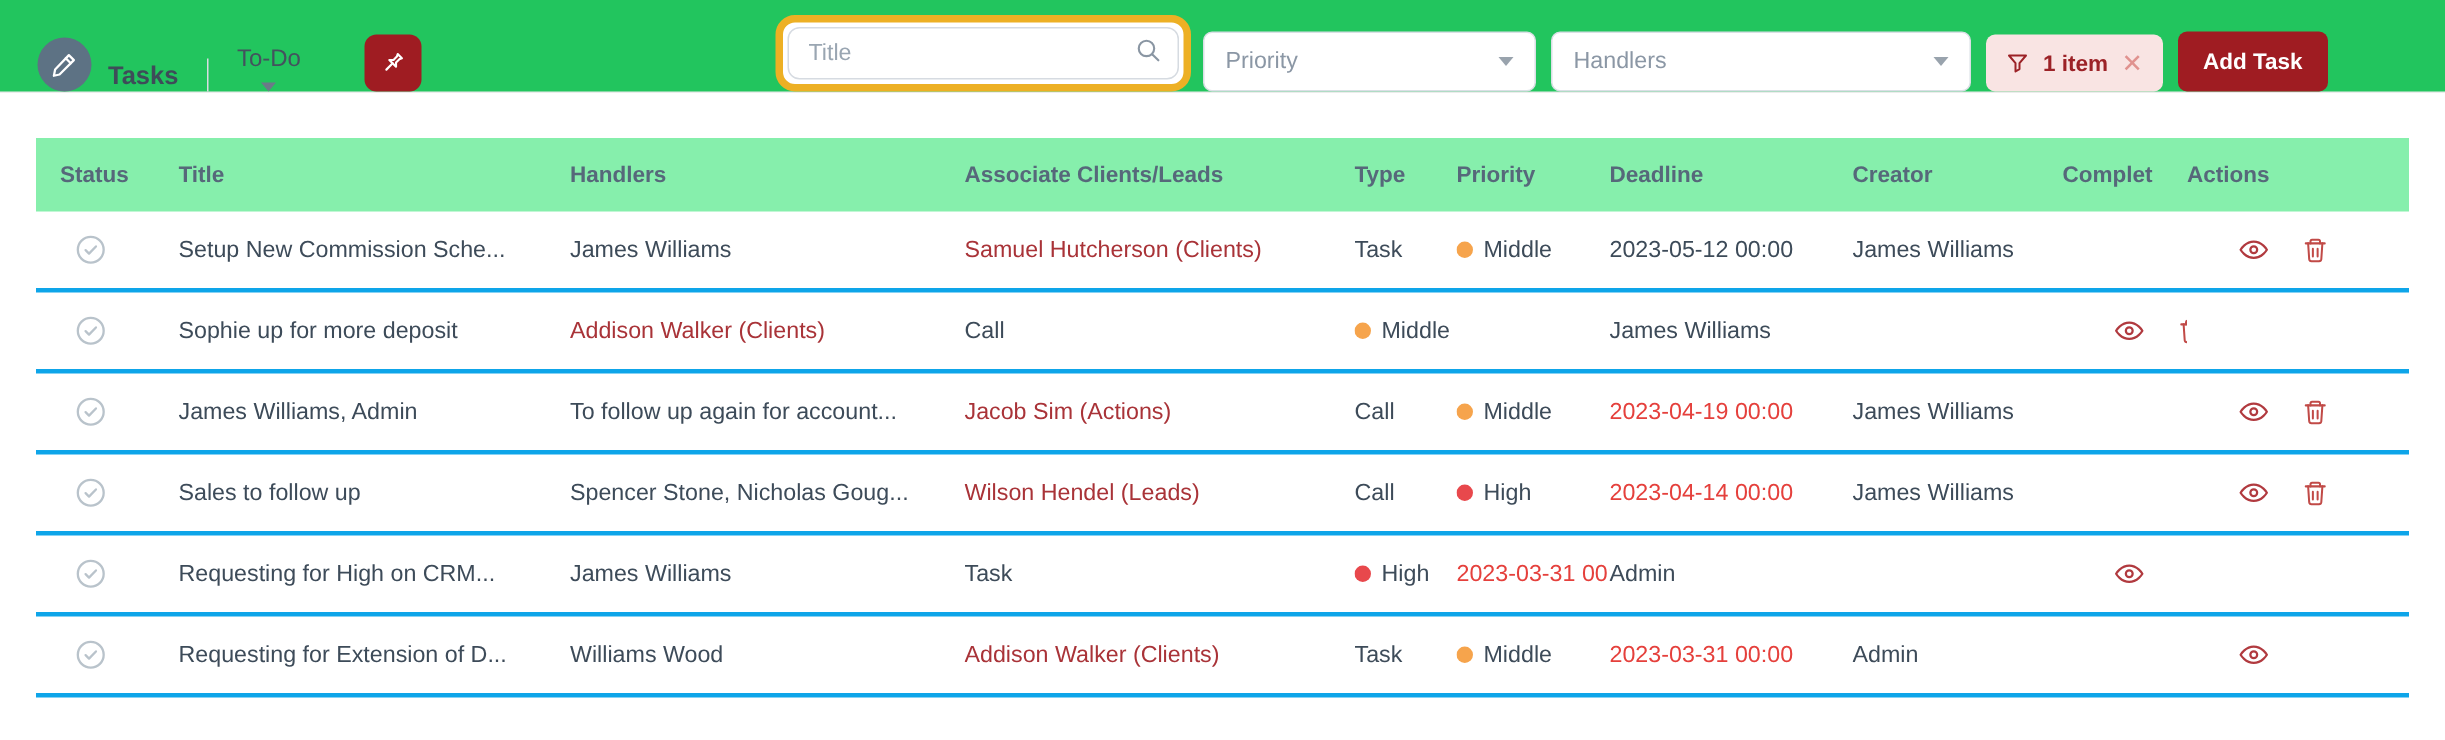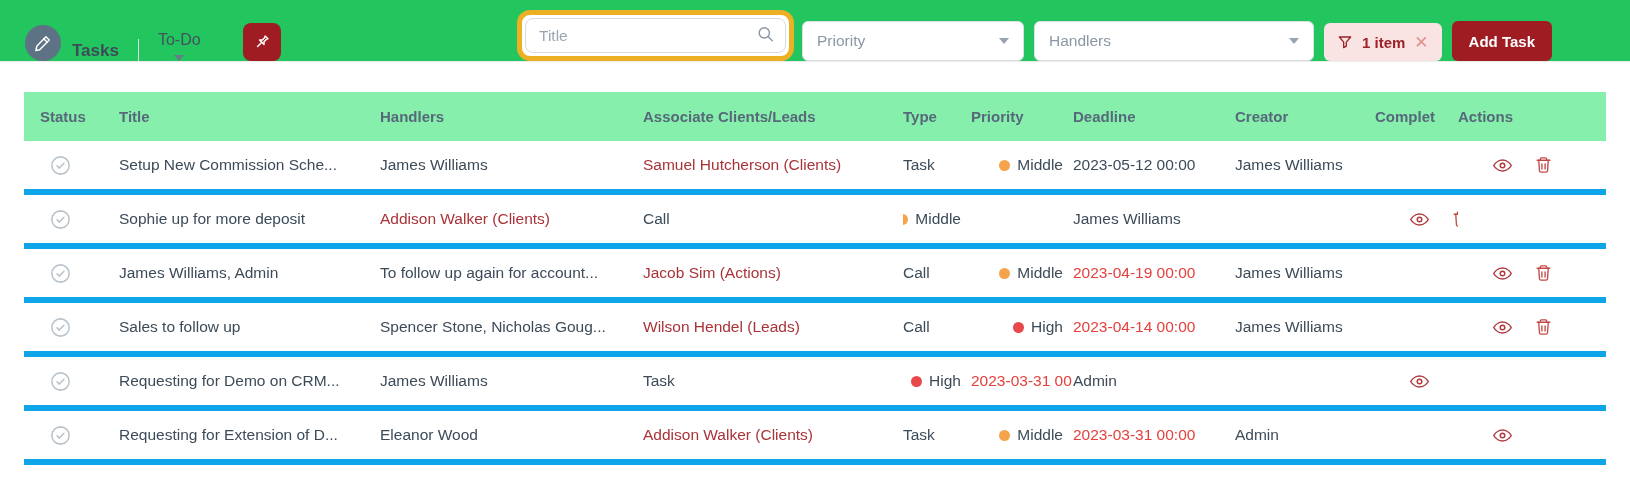--- a/index.html
+++ b/index.html
@@ -57,25 +57,25 @@
     cursor:pointer;font-family:"Liberation Sans",sans-serif;white-space:nowrap;}
 
   
   .table-wrap{margin:30px 24px 0;}
   .grid-row,.grid-header{display:grid;
     grid-template-columns:79px 261px 263px 260px 68px 102px 162px 140px 83px 1fr;
     align-items:center;padding-left:16px;}
   .grid-header{height:49px;background:#86efac;font-size:15px;font-weight:600;
     color:var(--header-text);}
   .grid-header > div{overflow:hidden;white-space:nowrap;}
-  .grid-row{height:54px;border-bottom:6px solid #0ea5e9;font-size:15.5px;color:var(--body-text);}
+  .grid-row{height:54px;border-bottom:3px solid #0ea5e9;font-size:15.5px;color:var(--body-text);}
   .grid-row > div{overflow:hidden;white-space:nowrap;padding-right:10px;}
   .cell-status{display:flex;align-items:center;padding-left:9px;}
   .associate{color:var(--link-red);cursor:pointer;}
-  .priority-cell{display:flex;align-items:center;gap:7px;justify-content:flex-end;}
+  .priority-cell{display:flex;align-items:center;gap:7px;}
   .dot{width:11px;height:11px;border-radius:50%;flex:0 0 auto;}
   .dot-middle{background:var(--dot-middle);}
   .dot-high{background:var(--dot-high);}
   .overdue{color:var(--overdue-red);}
   .actions-cell{display:flex;align-items:center;gap:21px;padding-left:34px;}
   .icon-btn{background:none;border:none;padding:0;cursor:pointer;display:flex;align-items:center;}
 </style>
 </head>
 <body>
 
@@ -301,21 +301,21 @@
 
   <div class="grid-row">
     <div class="cell-status">
       <button class="icon-btn">
         <svg width="23" height="23" viewBox="0 0 24 24" fill="none" stroke="#b9c3cb" stroke-width="1.6" stroke-linecap="round" stroke-linejoin="round">
           <circle cx="12" cy="12" r="9"></circle>
           <path d="M8.4 12.3l2.4 2.4 4.8-5"></path>
         </svg>
       </button>
     </div>
-    <div>Requesting for Demo on CRM...</div>
+    <div>Requesting for High on CRM...</div>
     <div>James Williams</div>
     <div>Task</div>
     <div class="priority-cell">
       <span class="dot dot-high"></span>
       <span>High</span>
     </div>
     <div class="overdue">2023-03-31 00:00</div>
     <div>Admin</div>
     <div></div>
     <div class="actions-cell">
@@ -332,21 +332,21 @@
   <div class="grid-row">
     <div class="cell-status">
       <button class="icon-btn">
         <svg width="23" height="23" viewBox="0 0 24 24" fill="none" stroke="#b9c3cb" stroke-width="1.6" stroke-linecap="round" stroke-linejoin="round">
           <circle cx="12" cy="12" r="9"></circle>
           <path d="M8.4 12.3l2.4 2.4 4.8-5"></path>
         </svg>
       </button>
     </div>
     <div>Requesting for Extension of D...</div>
-    <div>Eleanor Wood</div>
+    <div>Williams Wood</div>
     <div class="associate">Addison Walker (Clients)</div>
     <div>Task</div>
     <div class="priority-cell">
       <span class="dot dot-middle"></span>
       <span>Middle</span>
     </div>
     <div class="overdue">2023-03-31 00:00</div>
     <div>Admin</div>
     <div></div>
     <div class="actions-cell">

